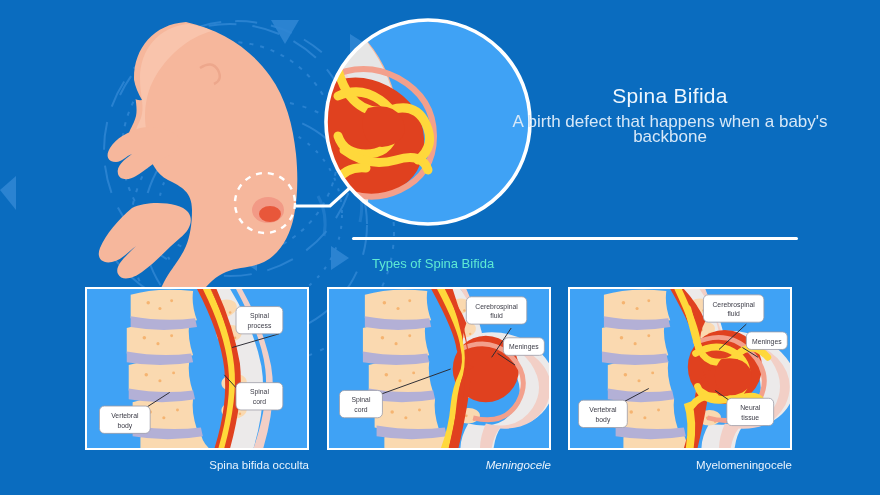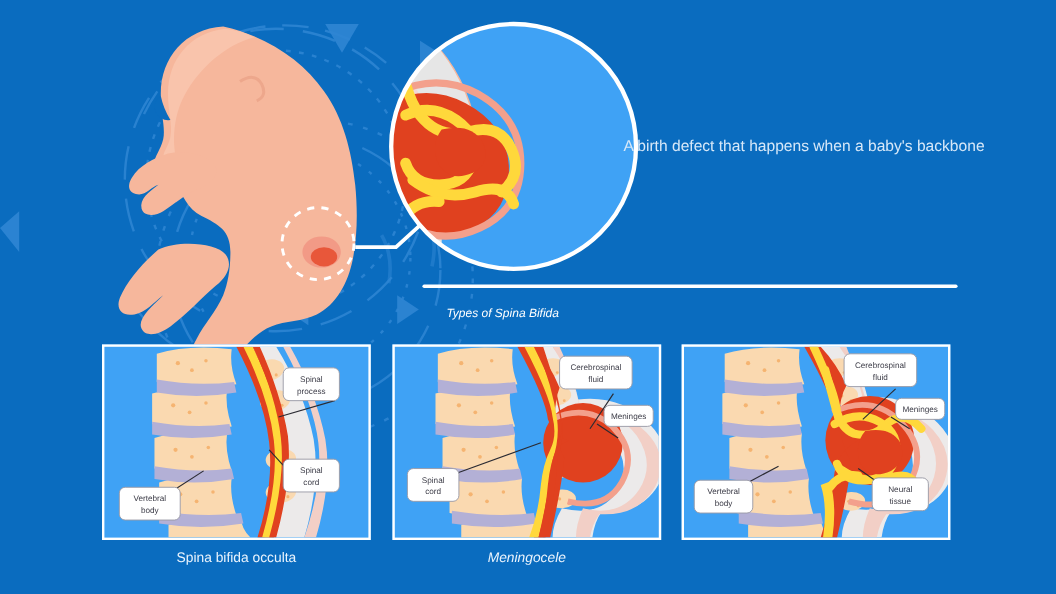--- a/index.html
+++ b/index.html
@@ -12,45 +12,45 @@
   .stage{position:absolute;left:0;top:0;width:880px;height:495px;}
   .bgdeco{position:absolute;left:0;top:0;width:880px;height:495px;pointer-events:none;}
 
   
   .title{
     position:absolute;left:505px;top:84px;width:330px;
     text-align:center;color:#eef6fd;font-size:21px;letter-spacing:.3px;
   }
   .subtitle{
     position:absolute;left:505px;top:114px;width:330px;
-    text-align:center;color:#d7e8f8;font-size:13px;line-height:15px;
+    text-align:center;color:#d7e8f8;font-size:17px;line-height:15px;
   }
   .subtitle span{display:block;}
 
   .divider{
     position:absolute;left:352px;top:237px;width:446px;height:3px;
     background:#ffffff;border-radius:2px;
   }
   .types-title{
     position:absolute;left:372px;top:256px;
-    color:#ffffff;font-size:10px;font-style:italic;
+    color:#5eead4;font-size:13px;
   }
 
   
   .panel{
     position:absolute;top:287px;width:224px;height:163px;
     background:#3fa2f5;border:2px solid #ffffff;box-sizing:border-box;
   }
   #panel1{left:85px;}
   #panel2{left:327px;}
   #panel3{left:568px;}
   .panel svg{display:block;width:100%;height:100%;}
 
   .caption{
-    position:absolute;top:459px;width:224px;text-align:center;
+    position:absolute;top:459px;width:224px;text-align:right;
     color:#e9f3fd;font-size:11.5px;
   }
   #cap1{left:85px;}
   #cap2{left:327px;font-style:italic;}
   #cap3{left:568px;}
 
   .cbox-text{font-family:"Liberation Sans", sans-serif;font-size:7px;fill:#3b3b46;}
 </style>
 </head>
 <body>
@@ -161,20 +161,21 @@
         <path d="M344 150 q24 18 52 10 q26 -8 32 10"></path>
         <path d="M336 182 q10 -16 30 -14"></path>
       </g>
       <g fill="#e0411f">
         <path d="M368 108 q24 -6 34 10 q8 18 -8 26 q-18 8 -28 -6 q-8 -16 2 -30z"></path>
       </g>
     </g>
     <circle cx="428" cy="122" r="102" fill="none" stroke="#ffffff" stroke-width="3.6"></circle>
   </svg>
 
+  <div class="title">Spina Bifida</div>
   <div class="subtitle">
     <span>A birth defect that happens when a baby's backbone</span>
   </div>
 
   <div class="divider"></div>
   <div class="types-title">Types of Spina Bifida</div>
 
   <div class="panel" id="panel1">
     <svg viewBox="0 0 224 163">
 
@@ -444,14 +445,15 @@
           <rect x="0" y="0" width="48" height="28" rx="5" fill="#ffffff" stroke="#9a9aa6" stroke-width="0.8"></rect>
           <text class="cbox-text" x="24" y="12" text-anchor="middle">Neural</text>
           <text class="cbox-text" x="24" y="22" text-anchor="middle">tissue</text>
         </g>
       </g>
     </svg>
   </div>
 
   <div class="caption" id="cap1">Spina bifida occulta</div>
   <div class="caption" id="cap2">Meningocele</div>
+  <div class="caption" id="cap3">Myelomeningocele</div>
 
 </div>
 
 </body></html>

